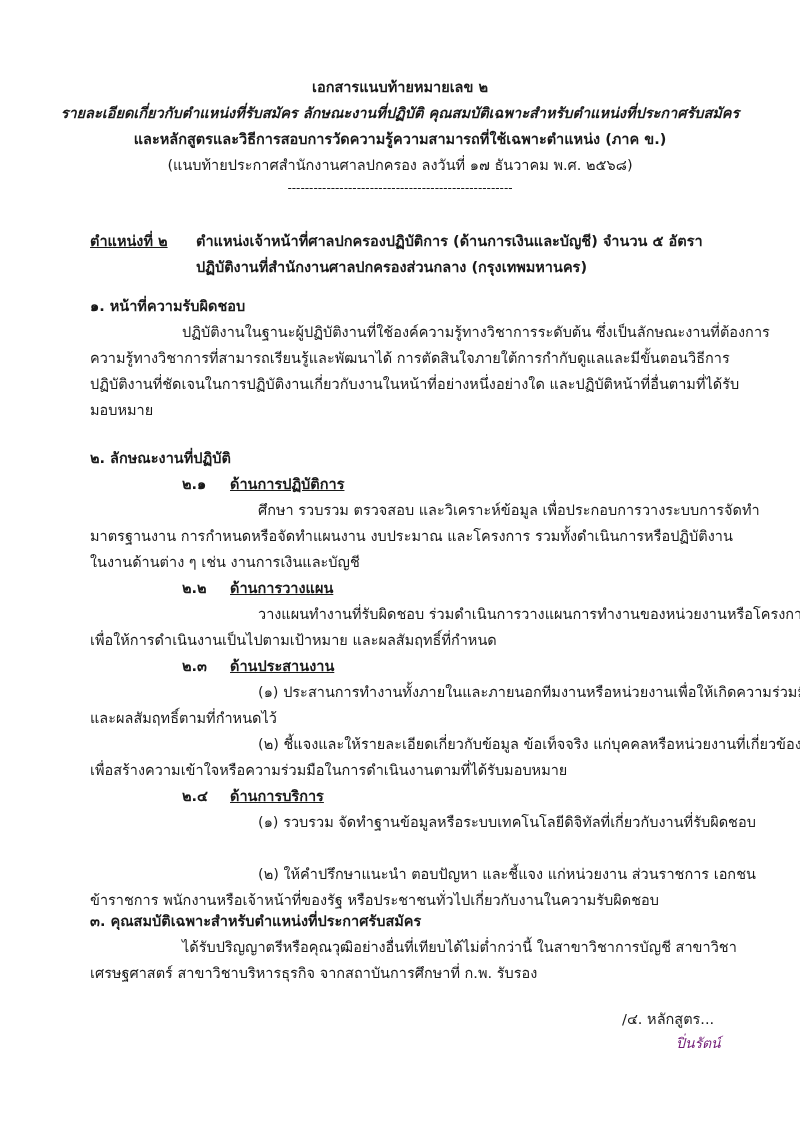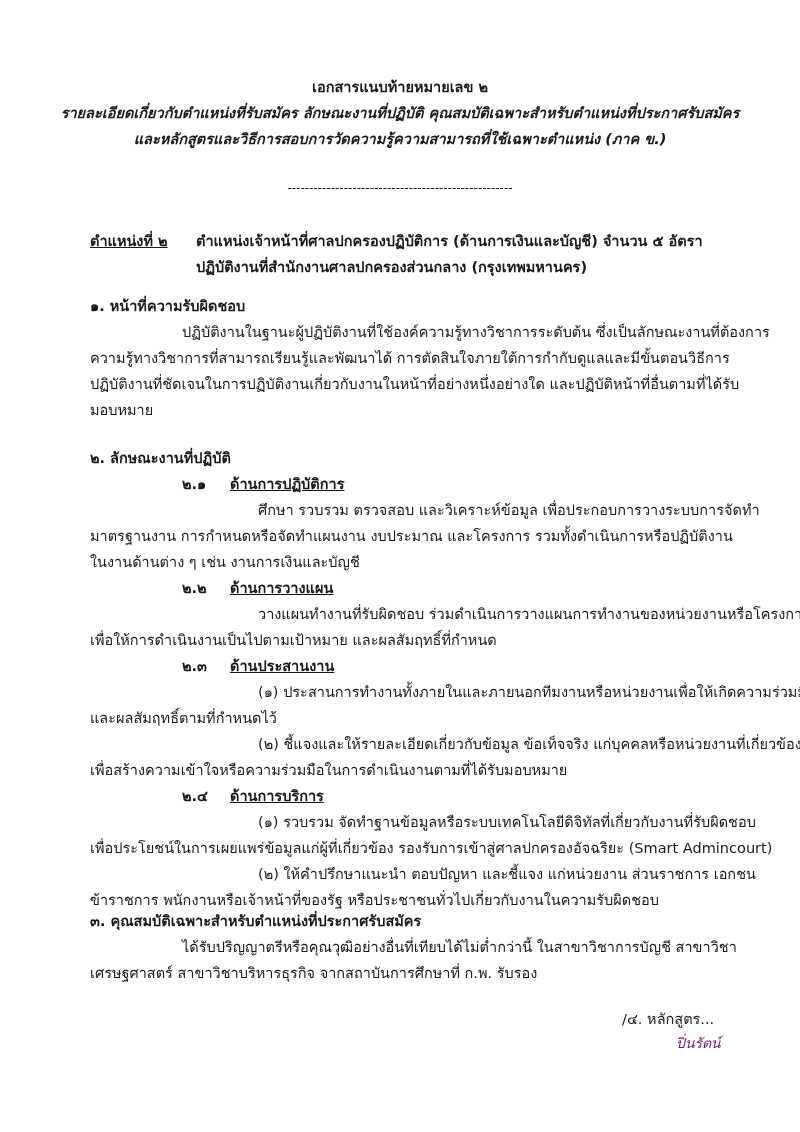--- a/index.html
+++ b/index.html
@@ -17,21 +17,22 @@
   .justify { text-align: justify; text-align-last: justify; }
   .sig { font-family: "DejaVu Serif", serif; font-style: italic; color: #701a75; font-size: 14px; }
 </style>
 </head>
 <body>
 
 <div class="page">
 
   <div class="line center title-main" style="top:77px;">เอกสารแนบท้ายหมายเลข ๒</div>
   <div class="line center title-sub" style="top:103px;font-style:italic;">รายละเอียดเกี่ยวกับตำแหน่งที่รับสมัคร ลักษณะงานที่ปฏิบัติ คุณสมบัติเฉพาะสำหรับตำแหน่งที่ประกาศรับสมัคร</div>
-  <div class="line center title-sub" style="top:129px;font-style:italic;">และหลักสูตรและวิธีการสอบการวัดความรู้ความสามารถที่ใช้เฉพาะตำแหน่ง (ภาค ข.)</div>
+  <div class="line center title-sub" style="top:129px;">และหลักสูตรและวิธีการสอบการวัดความรู้ความสามารถที่ใช้เฉพาะตำแหน่ง (ภาค ข.)</div>
+  <div class="line center title-note" style="top:155px;">(แนบท้ายประกาศสำนักงานศาลปกครอง ลงวันที่  ๑๗  ธันวาคม พ.ศ. ๒๕๖๘)</div>
   <div class="line center rule" style="top:178px;">----------------------------------------------------</div>
 
   <div class="line bold u" style="top:231px; left:90px;">ตำแหน่งที่ ๒</div>
   <div class="line bold" style="top:231px; left:196px;">ตำแหน่งเจ้าหน้าที่ศาลปกครองปฏิบัติการ (ด้านการเงินและบัญชี) จำนวน ๕ อัตรา</div>
   <div class="line bold" style="top:257px; left:196px;">ปฏิบัติงานที่สำนักงานศาลปกครองส่วนกลาง (กรุงเทพมหานคร)</div>
 
   <div class="line bold" style="top:296px; left:90px;">๑. หน้าที่ความรับผิดชอบ</div>
   <div class="line justify" style="top:322px; left:182px; width:528px;">ปฏิบัติงานในฐานะผู้ปฏิบัติงานที่ใช้องค์ความรู้ทางวิชาการระดับต้น ซึ่งเป็นลักษณะงานที่ต้องการ</div>
   <div class="line justify" style="top:374px; left:90px; width:620px;">ปฏิบัติงานที่ชัดเจนในการปฏิบัติงานเกี่ยวกับงานในหน้าที่อย่างหนึ่งอย่างใด และปฏิบัติหน้าที่อื่นตามที่ได้รับ</div>
   <div class="line justify" style="top:348px; left:90px; width:620px;">ความรู้ทางวิชาการที่สามารถเรียนรู้และพัฒนาได้ การตัดสินใจภายใต้การกำกับดูแลและมีขั้นตอนวิธีการ</div>
@@ -53,21 +54,20 @@
   <div class="line bold" style="top:656px; left:182px;">๒.๓</div>
   <div class="line bold u" style="top:656px; left:230px;">ด้านประสานงาน</div>
   <div class="line justify" style="top:682px; left:258px; width:452px;">(๑)  ประสานการทำงานทั้งภายในและภายนอกทีมงานหรือหน่วยงานเพื่อให้เกิดความร่วมมือ</div>
   <div class="line" style="top:708px; left:90px;">และผลสัมฤทธิ์ตามที่กำหนดไว้</div>
   <div class="line justify" style="top:734px; left:258px; width:452px;">(๒)  ชี้แจงและให้รายละเอียดเกี่ยวกับข้อมูล ข้อเท็จจริง แก่บุคคลหรือหน่วยงานที่เกี่ยวข้อง</div>
   <div class="line" style="top:760px; left:90px;">เพื่อสร้างความเข้าใจหรือความร่วมมือในการดำเนินงานตามที่ได้รับมอบหมาย</div>
 
   <div class="line bold" style="top:786px; left:182px;">๒.๔</div>
   <div class="line bold u" style="top:786px; left:230px;">ด้านการบริการ</div>
   <div class="line justify" style="top:812px; left:258px; width:452px;">(๑)  รวบรวม จัดทำฐานข้อมูลหรือระบบเทคโนโลยีดิจิทัลที่เกี่ยวกับงานที่รับผิดชอบ</div>
-  <div class="line justify" style="top:838px; left:90px; width:620px;">เพื่อประโยชน์ในการเผยแพร่ข้อมูลแก่ผู้ที่เกี่ยวข้อง รองรับการเข้าสู่ศาลปกครองอัจฉริยะ (Smart Admincourt)</div>
   <div class="line justify" style="top:864px; left:258px; width:452px;">(๒)  ให้คำปรึกษาแนะนำ ตอบปัญหา และชี้แจง แก่หน่วยงาน ส่วนราชการ เอกชน</div>
   <div class="line" style="top:890px; left:90px;">ข้าราชการ พนักงานหรือเจ้าหน้าที่ของรัฐ หรือประชาชนทั่วไปเกี่ยวกับงานในความรับผิดชอบ</div>
 
   <div class="line bold" style="top:911px; left:90px;">๓. คุณสมบัติเฉพาะสำหรับตำแหน่งที่ประกาศรับสมัคร</div>
   <div class="line justify" style="top:937px; left:182px; width:528px;">ได้รับปริญญาตรีหรือคุณวุฒิอย่างอื่นที่เทียบได้ไม่ต่ำกว่านี้ ในสาขาวิชาการบัญชี สาขาวิชา</div>
   <div class="line" style="top:963px; left:90px;">เศรษฐศาสตร์ สาขาวิชาบริหารธุรกิจ จากสถาบันการศึกษาที่ ก.พ. รับรอง</div>
 
   <div class="line" style="top:1009px; left:622px;">/๔. หลักสูตร...</div>
   <div class="line sig" style="top:1033px; left:676px;">ปิ่นรัตน์</div>
 

